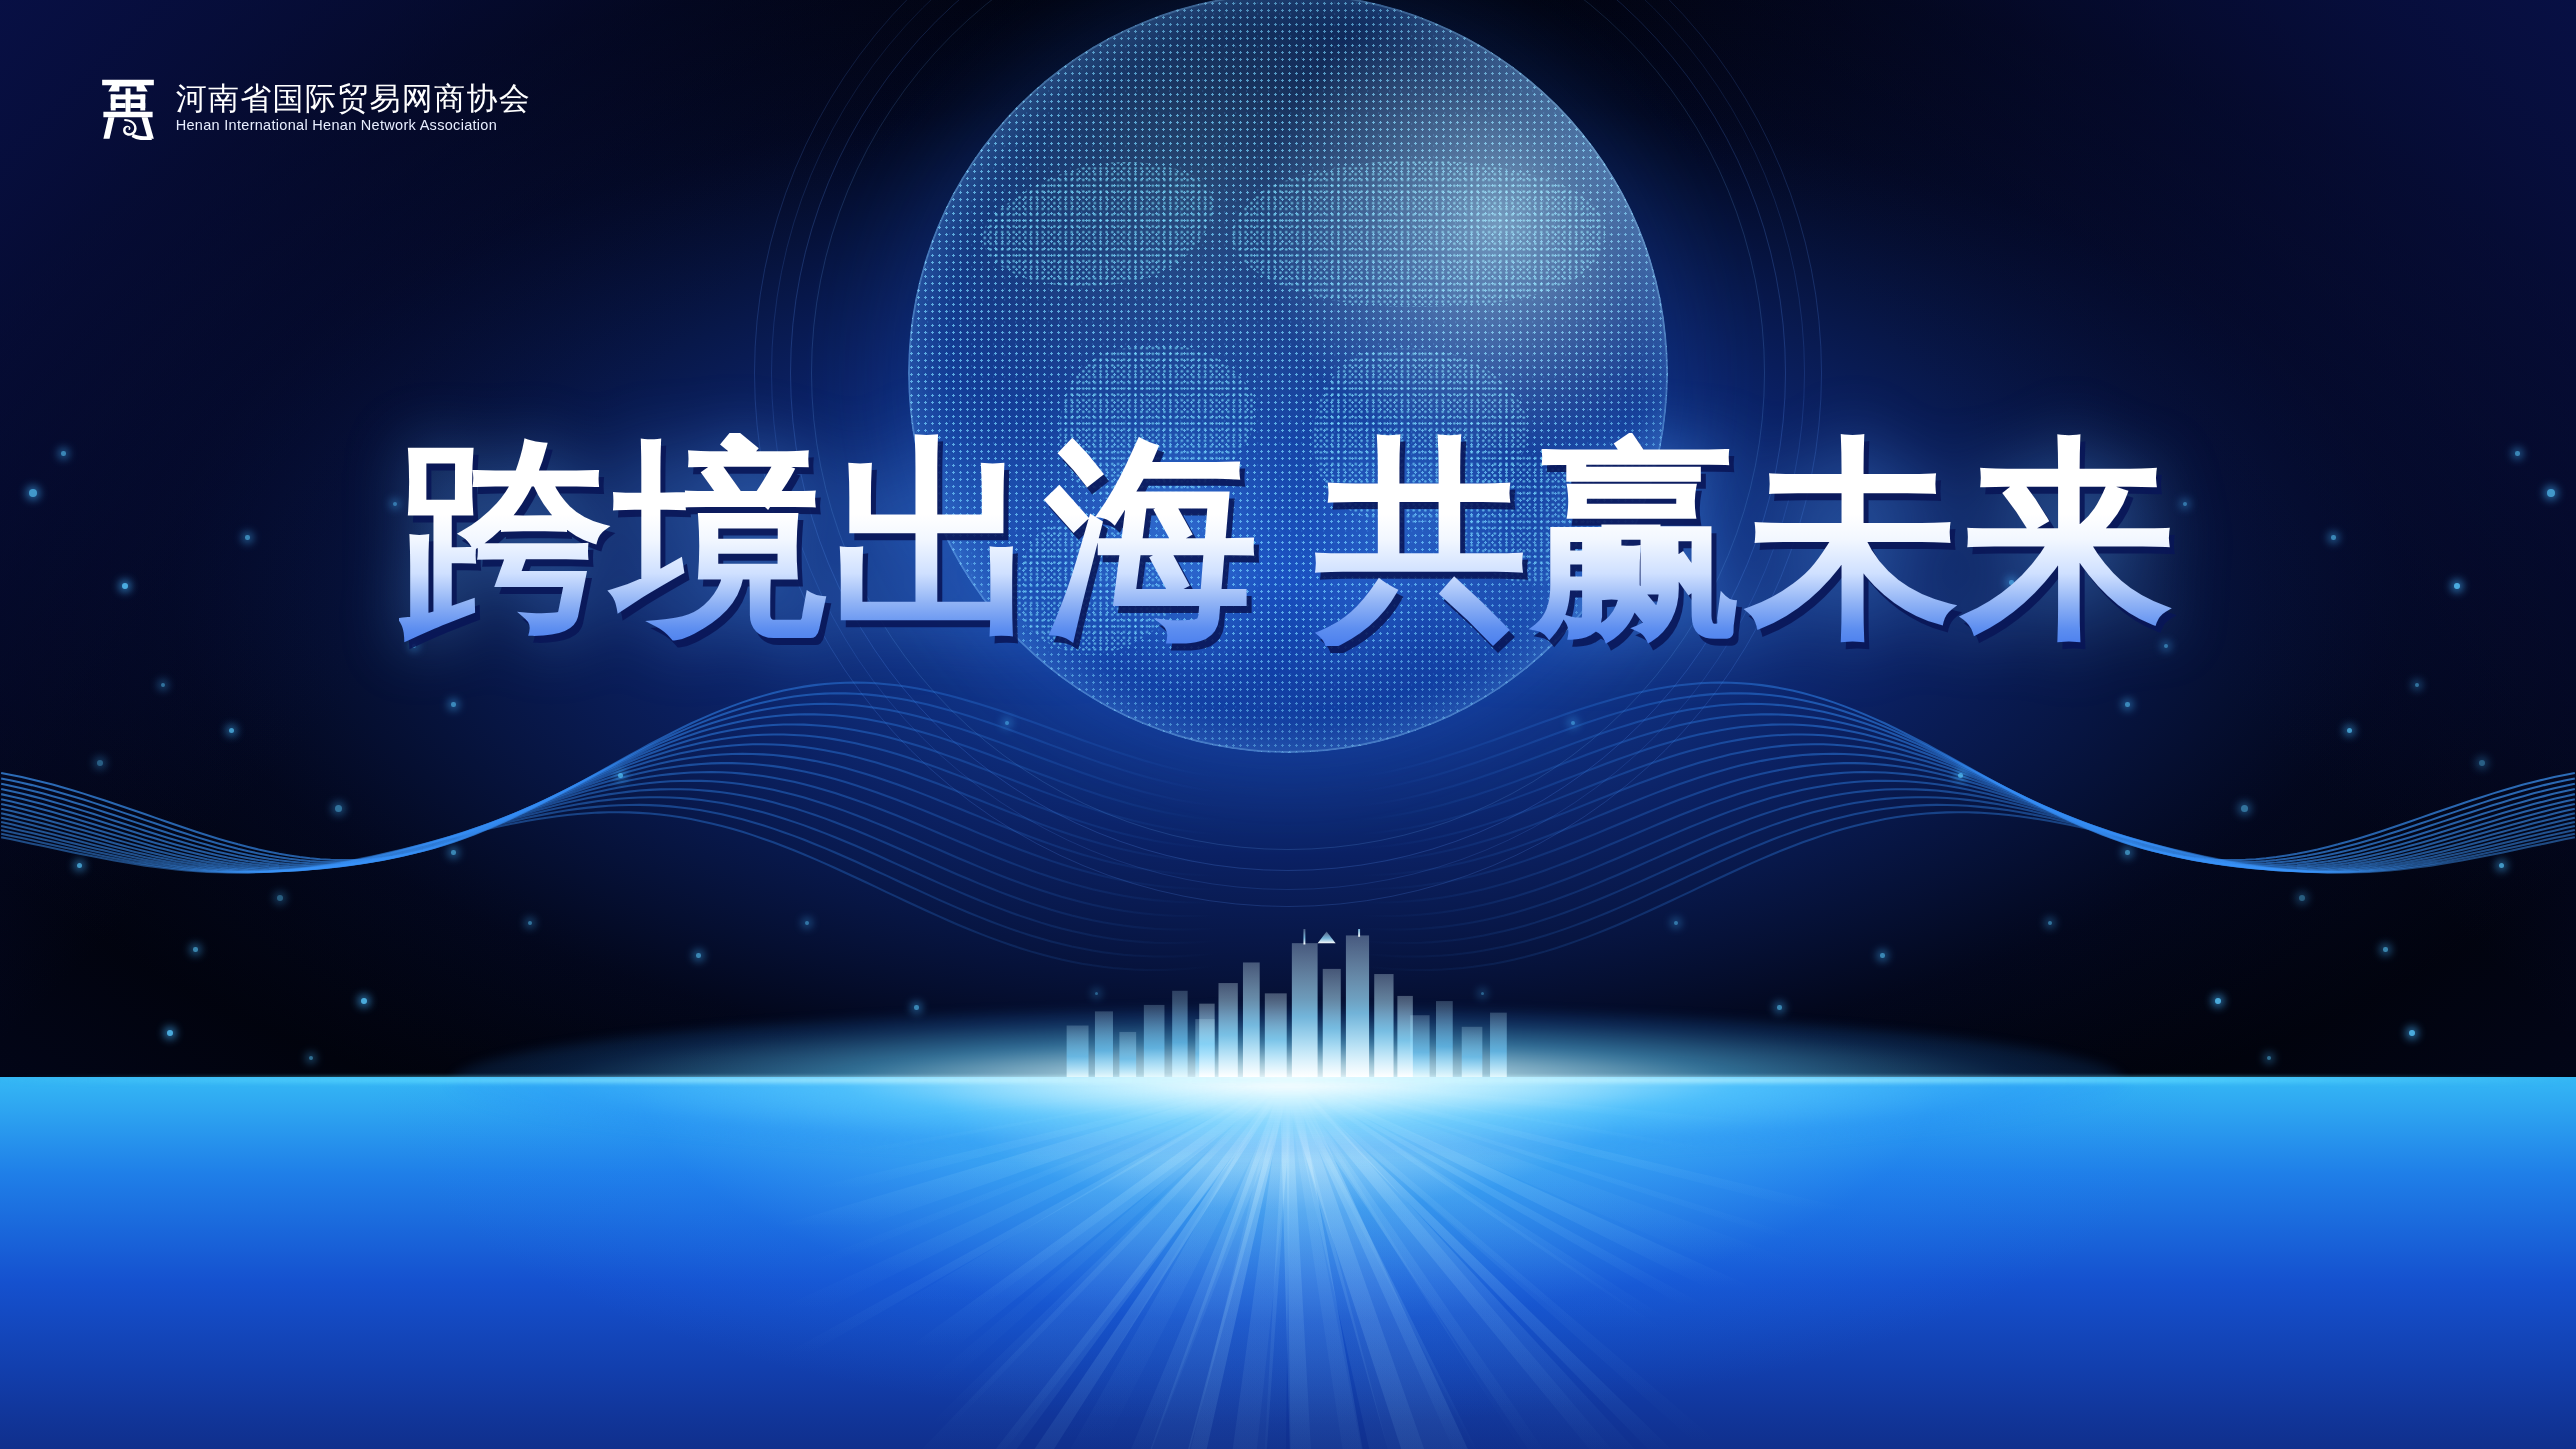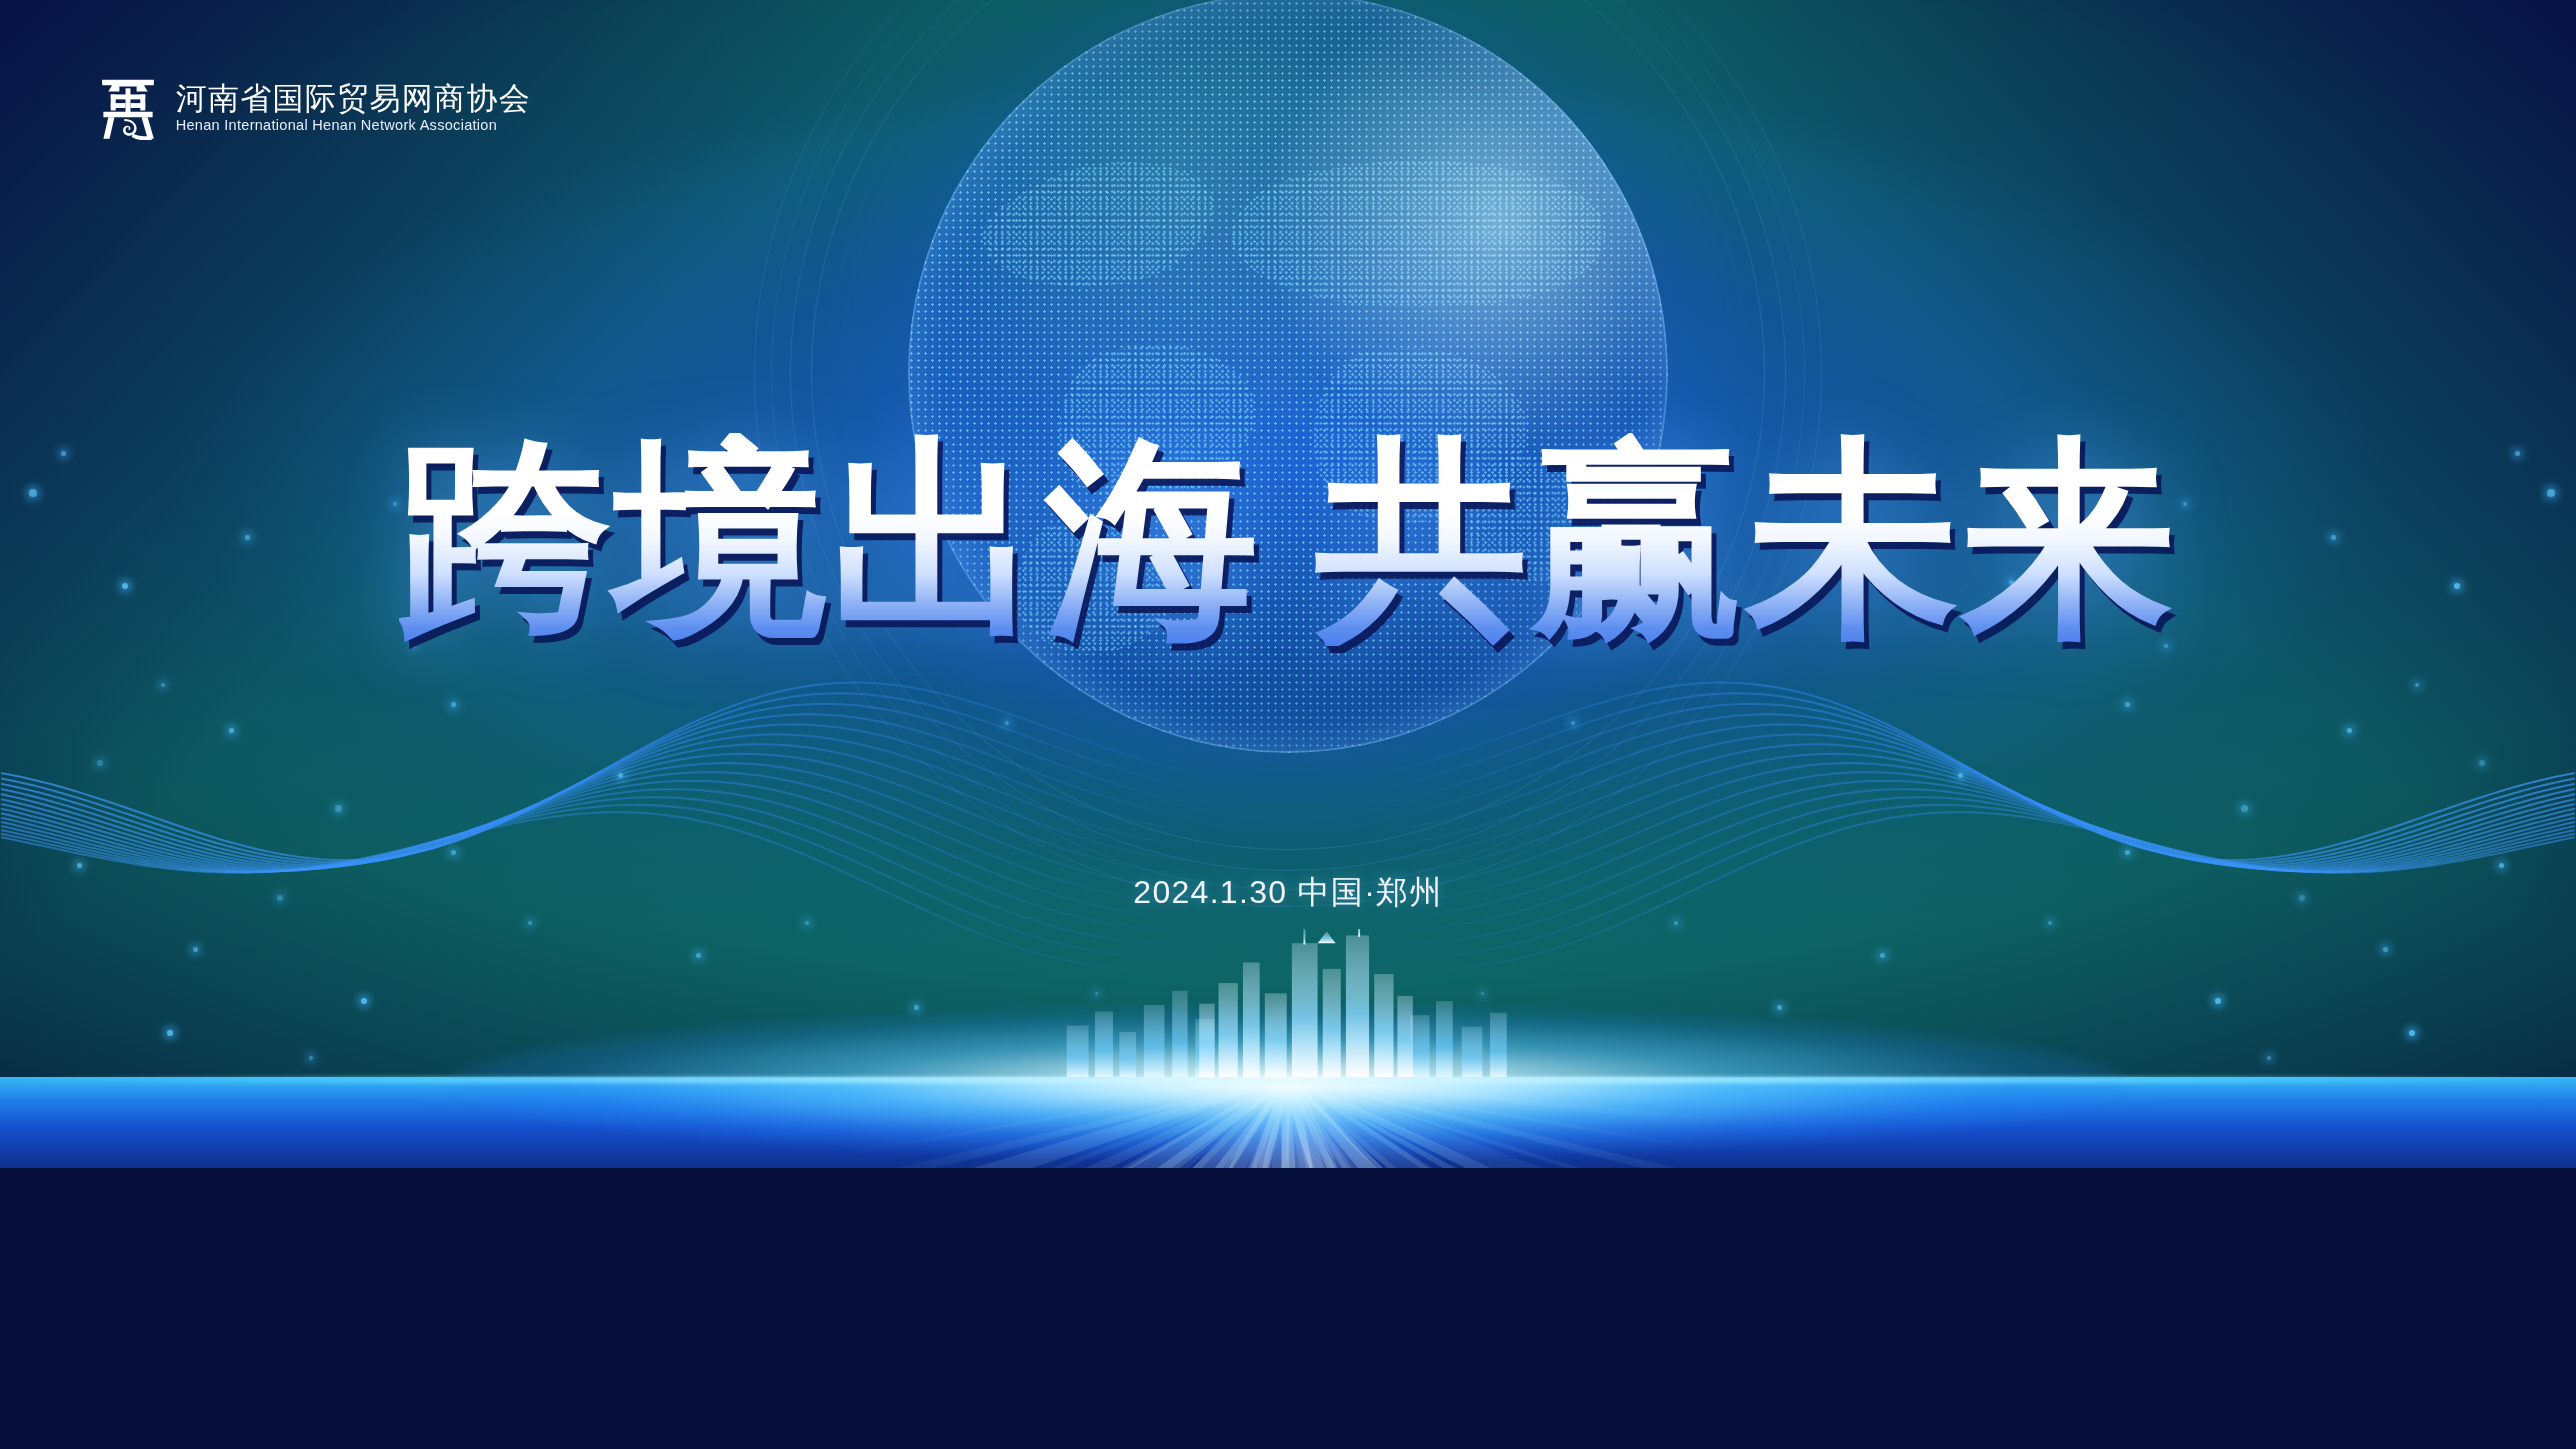--- a/index.html
+++ b/index.html
@@ -1,19 +1,19 @@
 <!DOCTYPE html>
 <html style="font-size:10.3px"><head>
 <meta charset="utf-8">
 <style>
   html,body{margin:0;padding:0;background:#06103a;}
   #stage{
-    position:relative;width:2576px;height:1168px;overflow:hidden;
+    position:relative;width:2576px;height:1449px;overflow:hidden;
     font-family:"Liberation Sans","DejaVu Sans",sans-serif;
-    background:#0f766e;
+    background:#000000;
   }
   
   .bg-base{position:absolute;inset:0;
     background:
       radial-gradient(ellipse 62% 52% at 50% 44%, #1a4ecf 0%, #1341b8 26%, #0e2f92 50%, #0c1f६e 70%, #0a1558 85%, #0a1247 100%);
   }
   .bg-base2{position:absolute;inset:0;
     background:
       radial-gradient(ellipse 70% 55% at 50% 40%, rgba(30,95,225,.85) 0%, rgba(20,60,180,.55) 35%, rgba(10,28,110,.25) 62%, rgba(8,18,72,0) 80%);
   }
@@ -379,16 +379,15 @@
       <div class="logo-cn">河南省国际贸易网商协会</div>
       <div class="logo-en">Henan International Henan Network Association</div>
     </div>
   </div>
 
 
   <div class="title">
     <span class="seg">跨境出海</span><span class="gap"></span><span class="seg">共赢未来</span>
   </div>
 
-  <div class="dateline">2024.1.30  中国·郑州</div>
 
 </div>
 
 
 </body></html>

